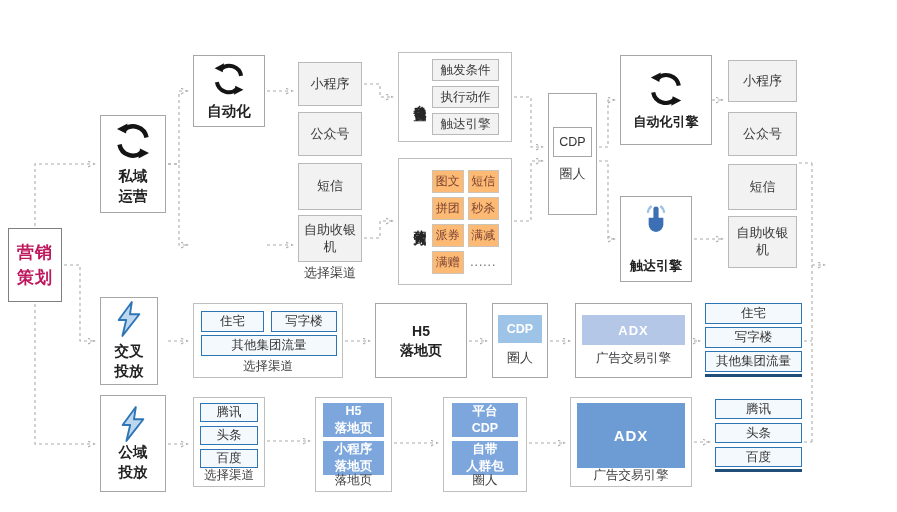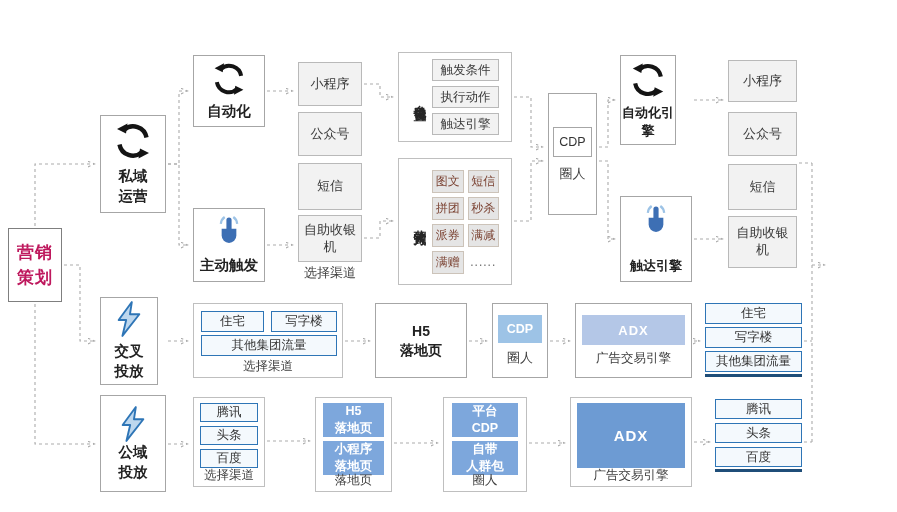--- a/index.html
+++ b/index.html
@@ -21,21 +21,21 @@
   .cdp-plain{width:39px;height:30px;border:1px solid #a6a6a6;background:#fff;display:flex;align-items:center;justify-content:center;font-size:12.5px;color:#333}
   .cdp-blue{width:44px;height:28px;background:#9dc3e6;color:#fff;font-weight:bold;font-size:12.5px;display:flex;align-items:center;justify-content:center}
   .adx-light{width:103px;height:30px;background:#b4c7e7;color:#fff;font-weight:bold;font-size:13px;display:flex;align-items:center;justify-content:center;letter-spacing:1px}
   .adx-dark{background:#6d9bd3;color:#fff;font-weight:bold;font-size:15px;display:flex;align-items:center;justify-content:center;letter-spacing:1px}
   .caption{font-size:12.5px;color:#404040;text-align:center;line-height:1.2}
   .group{position:absolute;z-index:1;border:1px solid #bfbfbf;background:#fff}
   .hgroup{display:flex;padding:12px;gap:4px}
   .vlabel{writing-mode:vertical-rl;text-orientation:upright;font-size:12.5px;font-weight:600;color:#262626;display:flex;align-items:center;justify-content:center;width:17px;letter-spacing:1px}
   .stack{flex:1;display:flex;flex-direction:column;gap:5px;justify-content:center}
   .mgrid{flex:1;display:grid;grid-template-columns:1fr 1fr;gap:4px;align-content:center}
-  .mcell{border:1px solid #ccc3b9;background:#e5e5e5;color:#7c4434;font-size:12px;display:flex;align-items:center;justify-content:center;height:23px}
+  .mcell{border:1px solid #ccc3b9;background:#fdba74;color:#7c4434;font-size:12px;display:flex;align-items:center;justify-content:center;height:23px}
   .mcell.plain{border:none;background:transparent;color:#6b6b6b;letter-spacing:1px}
   .colstack{display:flex;flex-direction:column;gap:4px;height:100%}
   .gcap{position:absolute;left:0;right:0;bottom:3px}
   .accent{height:3px;background:#1f4e79;margin-top:2px}
   .icon{flex:0 0 auto}
 </style>
 </head>
 <body>
 
 <div class="canvas">
@@ -101,29 +101,20 @@
   <div class="node bordered" style="left:193px;top:55px;width:72px;height:72px;gap:5px">
     <svg class="icon" width="36" height="36" viewBox="0 0 40 40">
       <path d="M33.5 16.5 A 13.5 13.5 0 0 0 11 9" fill="none" stroke="#141414" stroke-width="4.4"></path>
       <polygon points="14.5,2.5 13,12.5 4,8" fill="#141414"></polygon>
       <path d="M6.5 23.5 A 13.5 13.5 0 0 0 29 31" fill="none" stroke="#141414" stroke-width="4.4"></path>
       <polygon points="25.5,37.5 27,27.5 36,32" fill="#141414"></polygon>
     </svg>
     <div class="node-label">自动化</div>
   </div>
 
-  <div class="node bordered" style="left:193px;top:208px;width:72px;height:74px;gap:4px">
-    <svg class="icon" width="38" height="38" viewBox="0 0 44 44">
-      <path d="M12.5 11.5 A 11 11 0 0 1 17 3.5" fill="none" stroke="#9dc3e6" stroke-width="2.6"></path>
-      <path d="M31.5 11.5 A 11 11 0 0 0 27 3.5" fill="none" stroke="#9dc3e6" stroke-width="2.6"></path>
-      <path d="M19 7 a3 3 0 0 1 6 0 v12 h-6 z" fill="#3d6fb4"></path>
-      <path d="M13.5 17 h17 v8 a8.5 8.5 0 0 1 -8.5 8.5 a8.5 8.5 0 0 1 -8.5 -8.5 z" fill="#3d6fb4"></path>
-    </svg>
-    <div class="node-label">主动触发</div>
-  </div>
 
   <div class="gbox abs" style="left:298px;top:62px;width:64px;height:44px">小程序</div>
   <div class="gbox abs" style="left:298px;top:112px;width:64px;height:44px">公众号</div>
   <div class="gbox abs" style="left:298px;top:163px;width:64px;height:47px">短信</div>
   <div class="gbox abs" style="left:298px;top:215px;width:64px;height:47px">自助收银机</div>
   <div class="caption abs" style="left:292px;top:265px;width:76px;font-size:13px">选择渠道</div>
 
   <div class="group hgroup" style="left:398px;top:52px;width:114px;height:90px">
     <div class="vlabel">自动化设置</div>
     <div class="stack">
@@ -145,21 +136,21 @@
       <div class="mcell">满赠</div>
       <div class="mcell plain">......</div>
     </div>
   </div>
 
   <div class="node bordered" style="left:548px;top:93px;width:49px;height:122px;gap:9px">
     <div class="cdp-plain">CDP</div>
     <div class="caption" style="font-size:13px">圈人</div>
   </div>
 
-  <div class="node bordered" style="left:620px;top:55px;width:56px;height:90px;gap:5px">
+  <div class="node bordered" style="left:620px;top:55px;width:92px;height:90px;gap:5px">
     <svg class="icon" width="38" height="38" viewBox="0 0 40 40">
       <path d="M33.5 16.5 A 13.5 13.5 0 0 0 11 9" fill="none" stroke="#141414" stroke-width="4.4"></path>
       <polygon points="14.5,2.5 13,12.5 4,8" fill="#141414"></polygon>
       <path d="M6.5 23.5 A 13.5 13.5 0 0 0 29 31" fill="none" stroke="#141414" stroke-width="4.4"></path>
       <polygon points="25.5,37.5 27,27.5 36,32" fill="#141414"></polygon>
     </svg>
     <div class="node-label" style="font-size:13px">自动化引擎</div>
   </div>
 
   <div class="node bordered" style="left:620px;top:196px;width:72px;height:86px;gap:16px">

